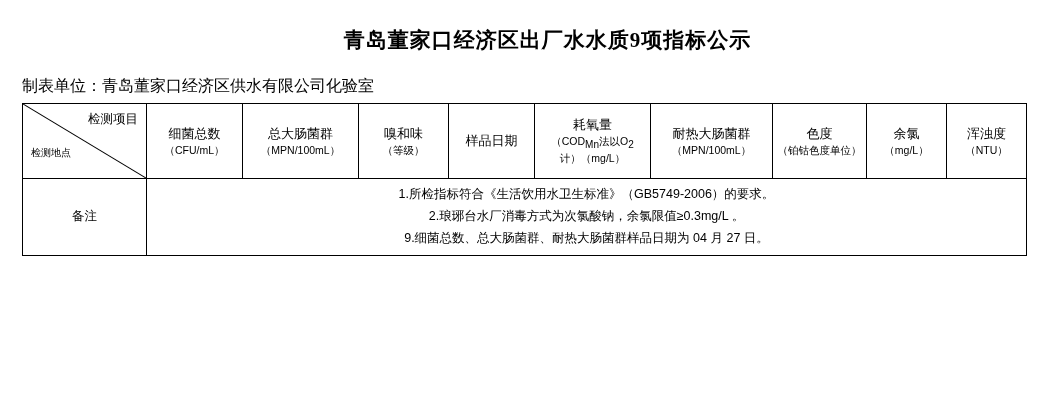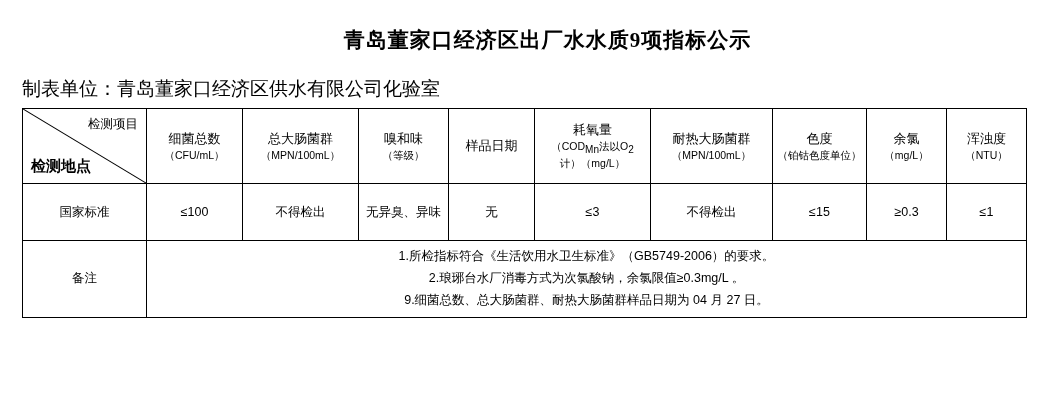--- a/index.html
+++ b/index.html
@@ -27,21 +27,21 @@
     letter-spacing: 1px;
     padding-top: 26px;
     font-family: "Liberation Serif", serif;
     margin-left: 47px;
   }
   .meta-row {
     display: flex;
     justify-content: space-between;
     align-items: flex-end;
     margin: 22px 22px 6px 22px;
-    font-size: 19px;
+    font-size: 16px;
   }
   .meta-left, .meta-right {
     white-space: nowrap;
   }
   table.data {
     border-collapse: collapse;
     table-layout: fixed;
     margin: 0 22px;
     width: 1004px;
   }
@@ -80,23 +80,22 @@
   .corner .lbl-top {
     position: absolute;
     right: 8px;
     top: 7px;
     font-size: 12.5px;
     font-family: Liberation Mono, monospace;
   }
   .corner .lbl-bot {
     position: absolute;
     left: 8px;
-    bottom: 7px;
-    font-size: 15px;
-    font-weight: bold;
+    bottom: 18px;
+    font-size: 10px;
   }
   .row-cell {
     height: 52px;
     font-size: 13px;
   }
   .row-label {
     font-size: 13.5px;
   }
   .notes-cell {
     height: 72px;
@@ -187,32 +186,20 @@
         </td>
 
         <td class="hdr-cell">
           <div class="hdr-main">浑浊度</div>
           <div class="hdr-sub">（NTU）</div>
         </td>
       </tr>
     </thead>
     <tbody>
       <tr>
-        <td class="row-cell row-label">国家标准</td>
-        <td class="row-cell">≤100</td>
-        <td class="row-cell">不得检出</td>
-        <td class="row-cell">无异臭、异味</td>
-        <td class="row-cell">无</td>
-        <td class="row-cell">≤3</td>
-        <td class="row-cell">不得检出</td>
-        <td class="row-cell">≤15</td>
-        <td class="row-cell">≥0.3</td>
-        <td class="row-cell">≤1</td>
-      </tr>
-      <tr>
         <td class="notes-cell notes-label" style="text-align:center;font-family:Liberation Serif, serif;">备注</td>
         <td class="notes-cell" colspan="9">
           <div>1.所检指标符合《生活饮用水卫生标准》（GB5749-2006）的要求。</div>
           <div>2.琅琊台水厂消毒方式为次氯酸钠，余氯限值≥0.3mg/L 。</div>
           <div>9.细菌总数、总大肠菌群、耐热大肠菌群样品日期为 04 月 27 日。</div>
         </td>
       </tr>
     </tbody>
   </table>
 

